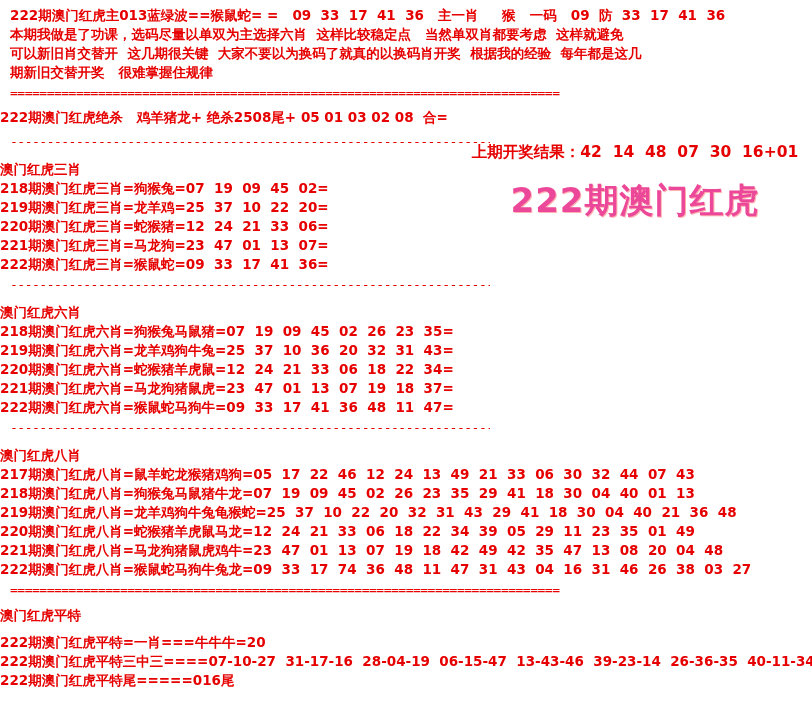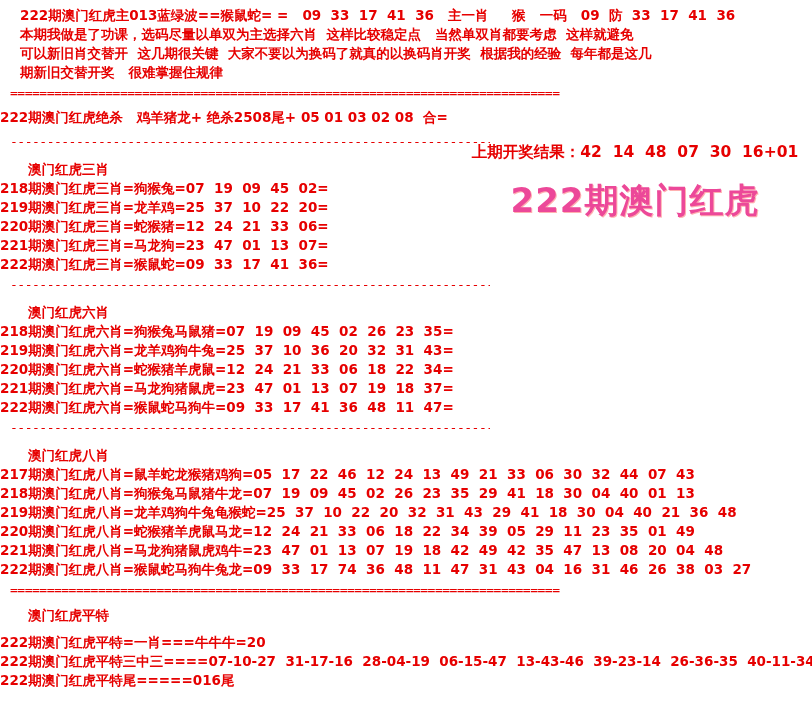--- a/index.html
+++ b/index.html
@@ -22,40 +22,39 @@
   }
   .line {
     font-size: 13.5px;
     line-height: 18px;
     color: #e60000;
     white-space: pre;
     font-weight: bold;
     font-family: "DejaVu Sans", "Liberation Sans", sans-serif;
   }
   .topblock {
-    padding: 6px 10px 0 20px;
+    padding: 6px 10px 0 10px;
   }
   .topblock .line {
     font-size: 13.5px;
     line-height: 19px;
   }
   .rule {
     color: #e60000;
     font-size: 13px;
     line-height: 14px;
     white-space: pre;
     overflow: hidden;
     font-family: "DejaVu Sans Mono", monospace;
     letter-spacing: -0.5px;
   }
   .sec {
     padding: 0 10px;
   }
   .head {
-    padding-left: 28px;
     font-size: 13.5px;
     line-height: 20px;
     font-weight: bold;
     color: #e60000;
     white-space: pre;
   }
   .row {
     padding-left: 0;
     font-size: 13.5px;
     line-height: 19px;

